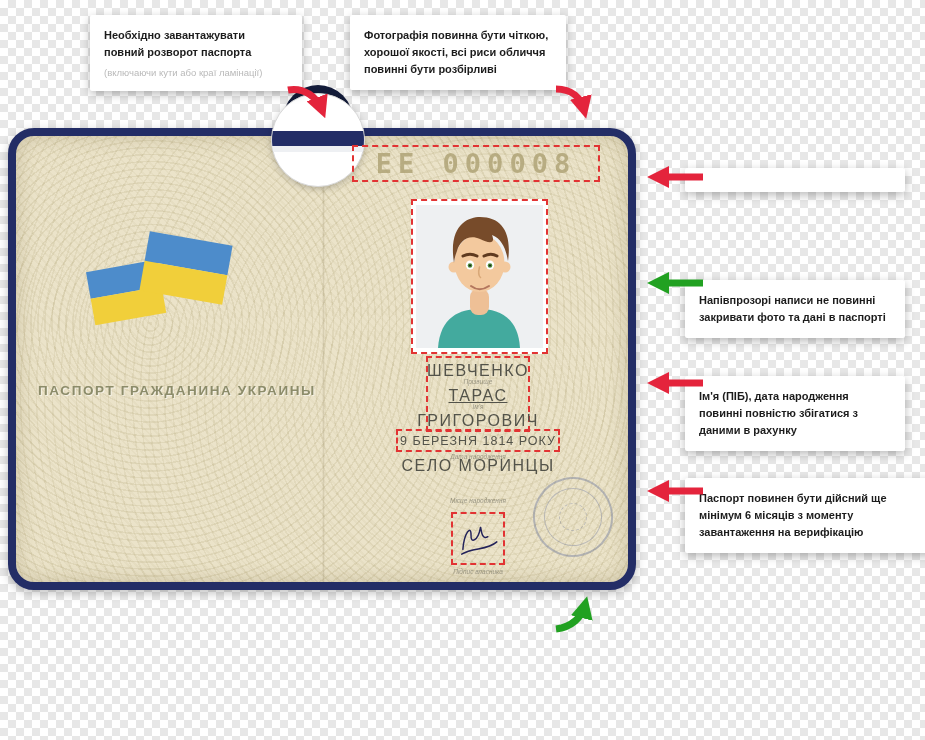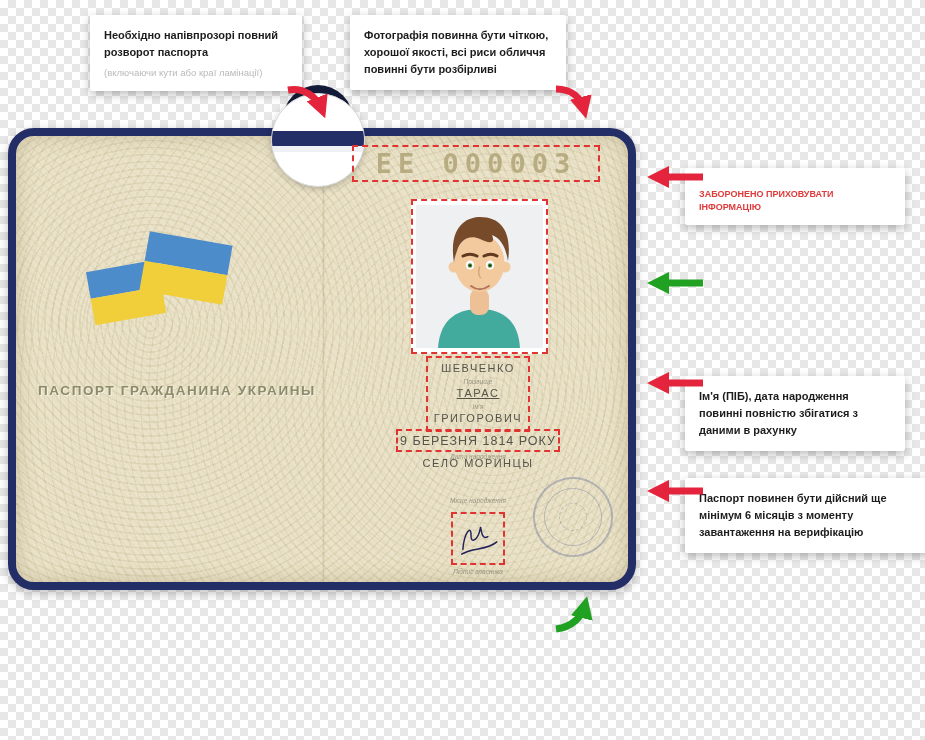--- a/index.html
+++ b/index.html
@@ -70,21 +70,21 @@
 
   .photo-box { left:411px; top:199px; width:137px; height:155px; background:#ffffff; padding:3px; }
   .photo-box svg { display:block; width:100%; height:100%; }
 
   .names-box { left:426px; top:356px; width:104px; height:76px; }
   .bdate-box { left:396px; top:429px; width:164px; height:23px; display:flex; align-items:center; justify-content:center; }
   .sig-box   { left:451px; top:512px; width:54px; height:53px; display:flex; align-items:center; justify-content:center; }
 
   .pp-line {
     position:absolute; left:328px; width:300px; text-align:center; z-index:8;
-    font-size:11px; letter-spacing:1.5px; color:#53534a; white-space:nowrap;
+    font-size:16px; letter-spacing:1.5px; color:#53534a; white-space:nowrap;
   }
   .pp-bdate { font-size:12.5px; letter-spacing:1px; color:#53534a; white-space:nowrap; z-index:8; }
   .pp-lbl {
     position:absolute; left:328px; width:300px; text-align:center; z-index:8;
     font-size:6.5px; font-style:italic; color:rgba(90,90,78,.55); white-space:nowrap;
   }
   .l-surname { top:362px; } .lbl-surname { top:378px; }
   .l-given   { top:387px;text-decoration:underline; } .lbl-given   { top:403px; }
   .l-patro   { top:412px; }
   .lbl-bdate { top:453px; }
@@ -142,21 +142,21 @@
     </g>
     <g transform="rotate(10 104 42)">
       <rect x="62" y="12" width="84" height="30" fill="#4d8ccb"></rect>
       <rect x="62" y="42" width="84" height="30" fill="#f1cf3a"></rect>
     </g>
   </svg>
 
   <div class="pp-title pp-title2">ПАСПОРТ ГРАЖДАНИНА УКРАИНЫ</div>
 
   <div class="dash number-box">
-    <span class="pp-number">ЕЕ 000003</span>
+    <span class="pp-number">ЕЕ 000008</span>
   </div>
 
   <div class="dash photo-box">
     <svg viewBox="0 0 127 143">
       <rect width="127" height="143" fill="#eef0f2"></rect>
       <path d="M22 143 C24 112 44 104 63 104 C83 104 102 112 104 143 Z" fill="#43aa9e"></path>
       <rect x="54" y="84" width="19" height="26" rx="8" fill="#eec096"></rect>
       <circle cx="38" cy="62" r="5.5" fill="#f3c99e"></circle>
       <circle cx="89" cy="62" r="5.5" fill="#f3c99e"></circle>
       <ellipse cx="63.5" cy="58" rx="25" ry="29" fill="#f3c99e"></ellipse>
@@ -195,32 +195,34 @@
         <path d="M7 32 C11 14 20 6 18 18 C16 28 25 24 29 12 C31 6 27 26 36 22"></path>
         <path d="M5 37 C18 31 33 37 45 29"></path>
       </g>
     </svg>
   </div>
   <div class="pp-lbl lbl-sign">Підпис власника</div>
 
   <div class="stamp"></div>
 
   <div class="box box-tl">
-    <div class="t">Необхідно напівпрозорі повний розворот паспорта</div>
+    <div class="t">Необхідно завантажувати повний розворот паспорта</div>
     <div class="sub">(включаючи кути або краї ламінації)</div>
   </div>
 
   <div class="box box-tc">
     <div class="t">Фотографія повинна бути чіткою, хорошої якості, всі риси обличчя повинні бути розбірливі</div>
   </div>
 
   <div class="box box-r0">
-    <div class="warn">ЗАБОРОНЕНО ПРИХОВУВАТИ ІНФОРМАЦІЮ</div>
-  </div>
-
+  </div>
+
+  <div class="box box-r1">
+    <div class="t">Напівпрозорі написи не повинні закривати фото та дані в паспорті</div>
+  </div>
 
   <div class="box box-r2">
     <div class="t">Ім'я (ПІБ), дата народження повинні повністю збігатися з даними в рахунку</div>
   </div>
 
   <div class="box box-r3">
     <div class="t">Паспорт повинен бути дійсний ще мінімум 6 місяців з моменту завантаження на верифікацію</div>
   </div>
 
 

